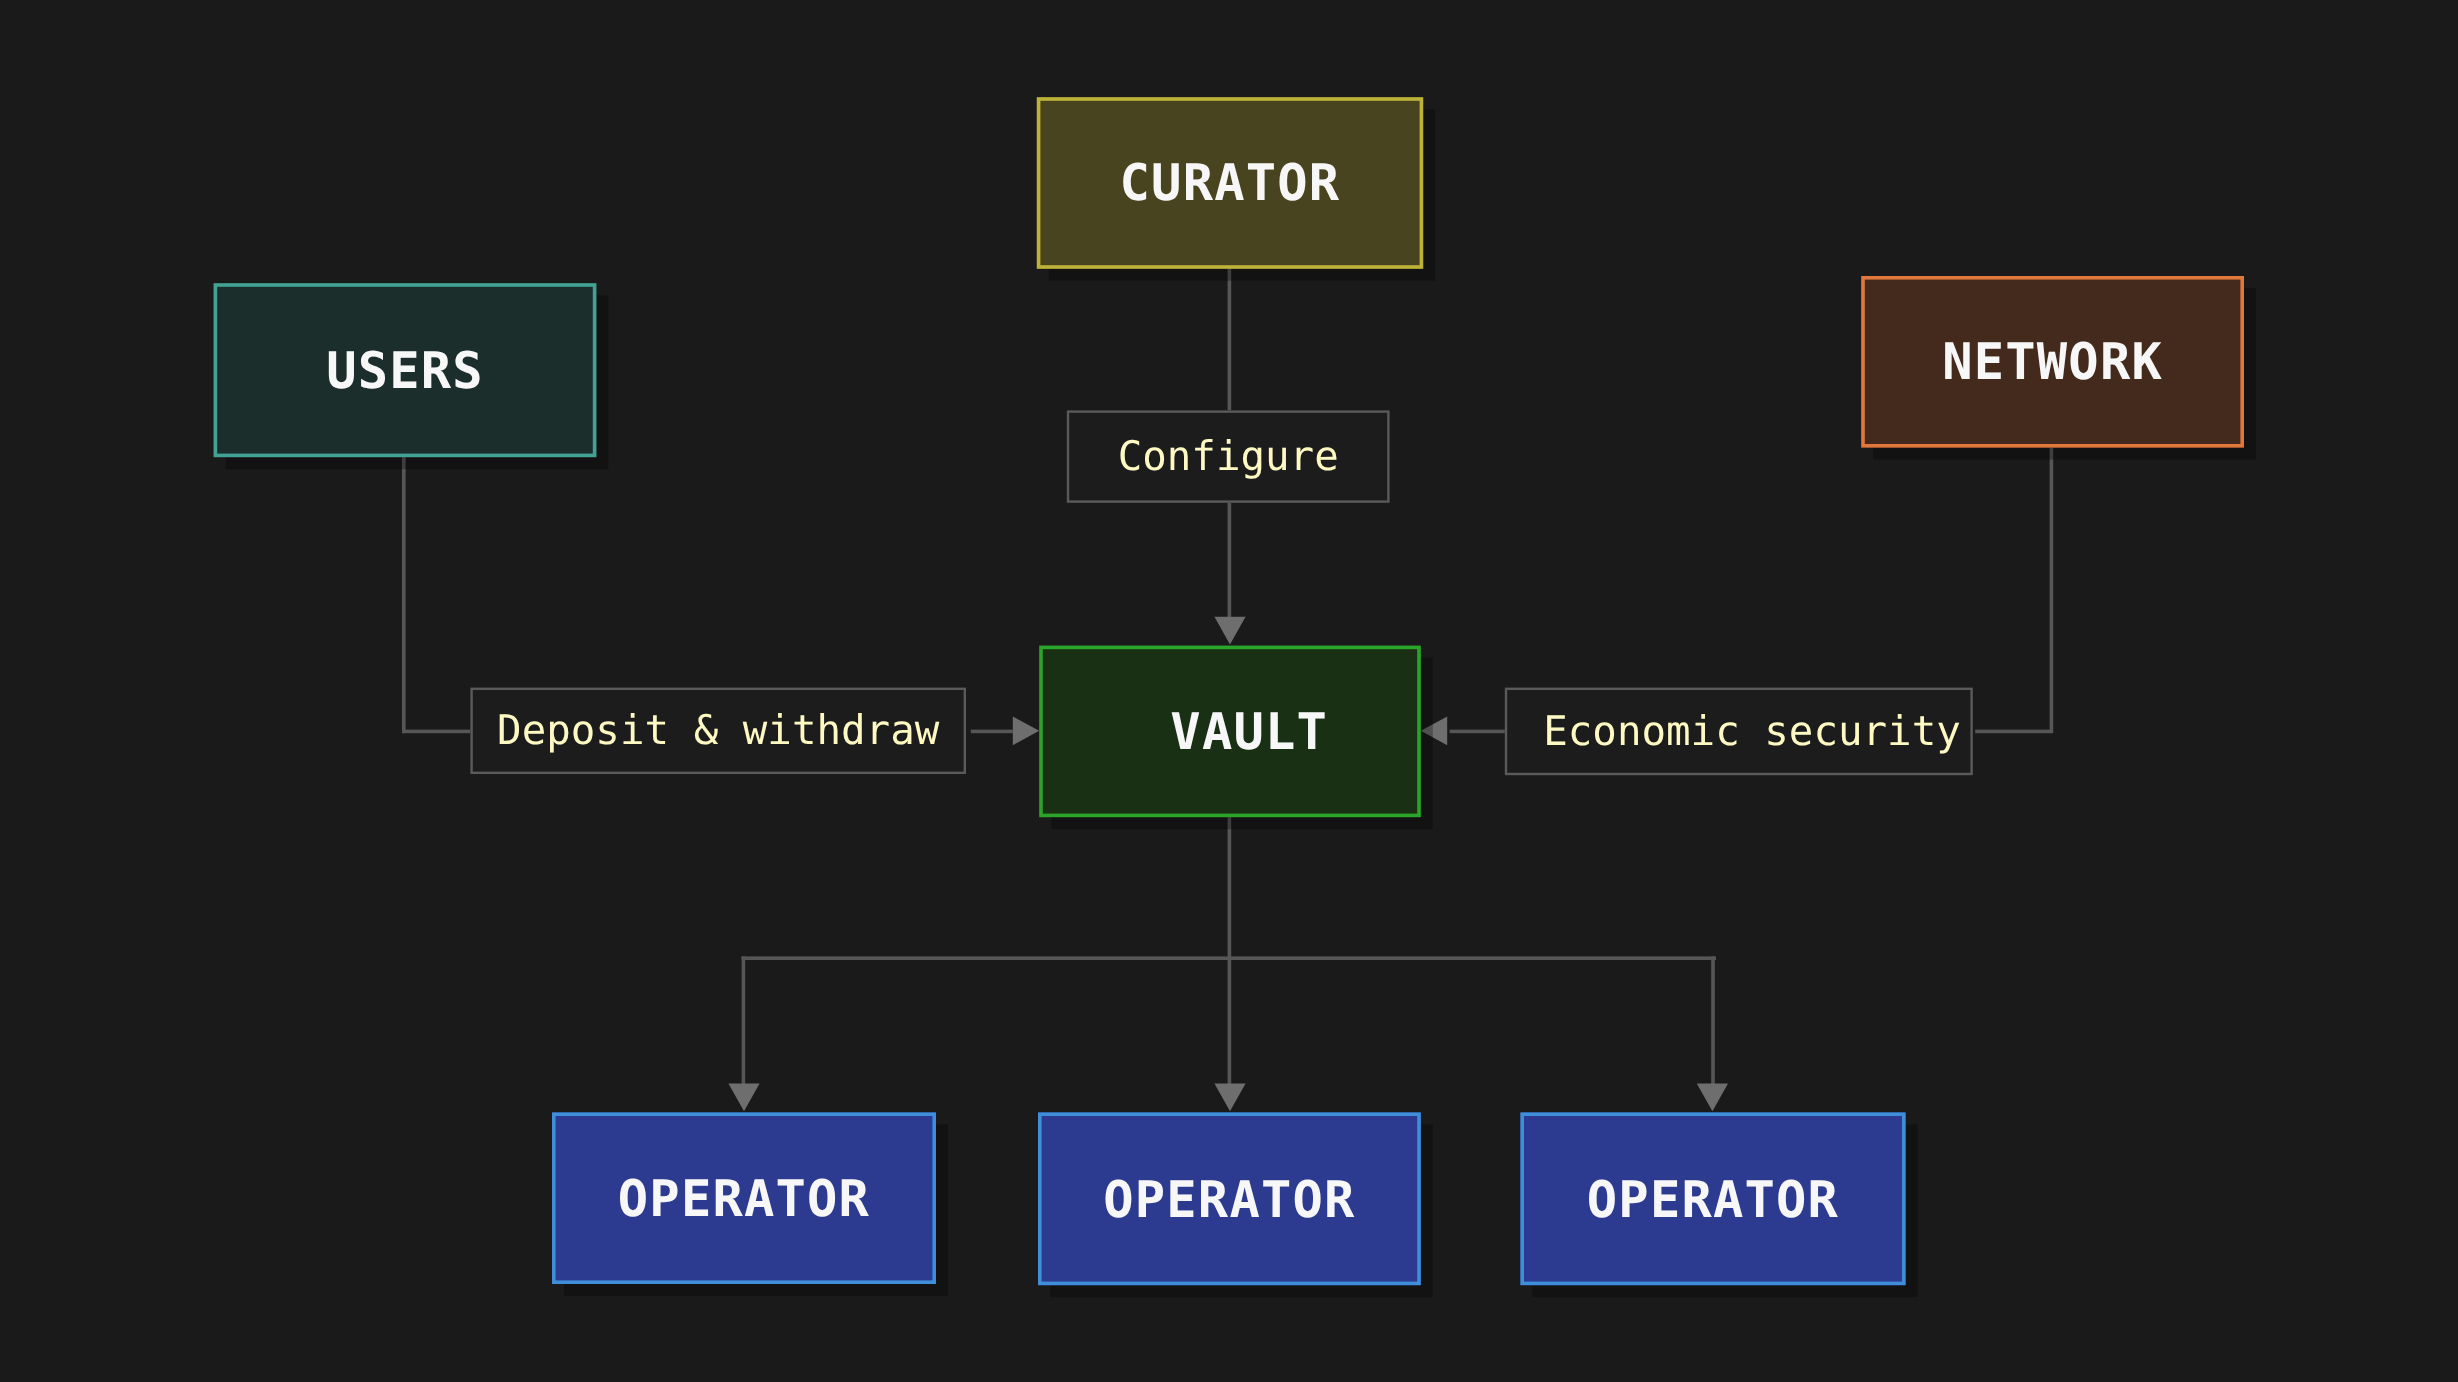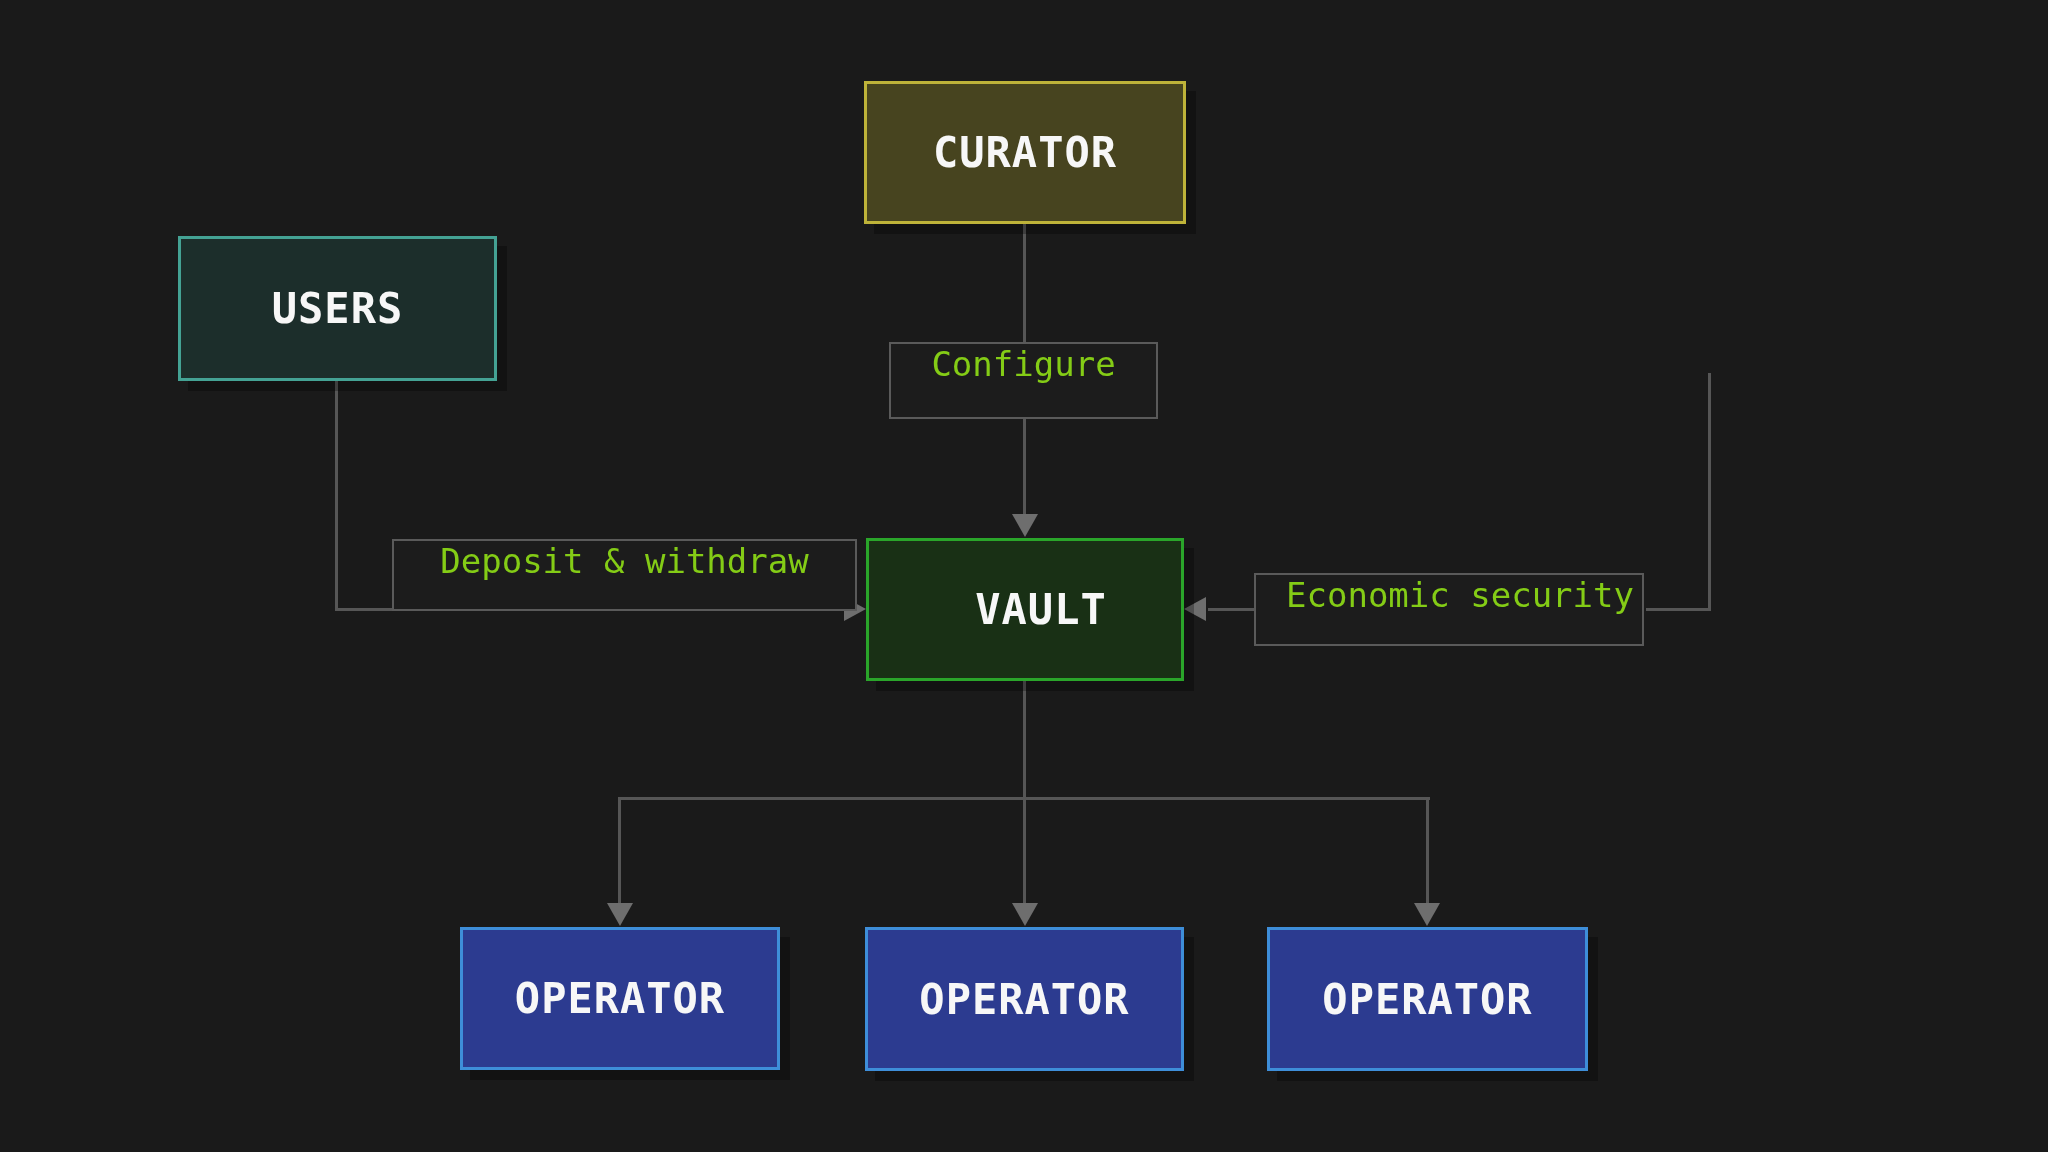--- a/index.html
+++ b/index.html
@@ -36,30 +36,31 @@
   .node-vault    { left: 866px;  top: 538px; width: 318px; height: 143px; background: #193015; border-color: #2aa52a; padding-left: 32px; }
   .node-operator1{ left: 460px;  top: 927px; width: 320px; height: 143px; background: #2c3b90; border-color: #3e8ed9; }
   .node-operator2{ left: 865px;  top: 927px; width: 319px; height: 144px; background: #2c3b90; border-color: #3e8ed9; }
   .node-operator3{ left: 1267px; top: 927px; width: 321px; height: 144px; background: #2c3b90; border-color: #3e8ed9; }
 
   
   .edge-label {
     position: absolute;
     box-sizing: border-box;
     display: flex;
+    align-items: center;
     justify-content: center;
     background: #1c1c1c;
     border: 2px solid #5a5a5a;
-    color: #84cc16;
+    color: #fef9c3;
     font-size: 34px;
     font-weight: 500;
     z-index: 2;
   }
   .label-configure { left: 889px;  top: 342px; width: 269px; height: 77px; }
-  .label-deposit   { left: 392px;  top: 539px; width: 465px; height: 72px; }
+  .label-deposit   { left: 392px;  top: 573px; width: 413px; height: 72px; }
   .label-economic  { left: 1254px; top: 573px; width: 390px; height: 73px; padding-left: 22px; }
 
   
   .line {
     position: absolute;
     background: #565656;
     z-index: 1;
   }
   
   .arrow {
@@ -109,20 +110,23 @@
   <div class="edge-label label-economic">
     <span>Economic security</span>
   </div>
 
   <div class="node node-curator">
     <span>CURATOR</span>
   </div>
   <div class="node node-users">
     <span>USERS</span>
   </div>
+  <div class="node node-network">
+    <span>NETWORK</span>
+  </div>
   <div class="node node-vault">
     <span>VAULT</span>
   </div>
   <div class="node node-operator1">
     <span>OPERATOR</span>
   </div>
   <div class="node node-operator2">
     <span>OPERATOR</span>
   </div>
   <div class="node node-operator3">

